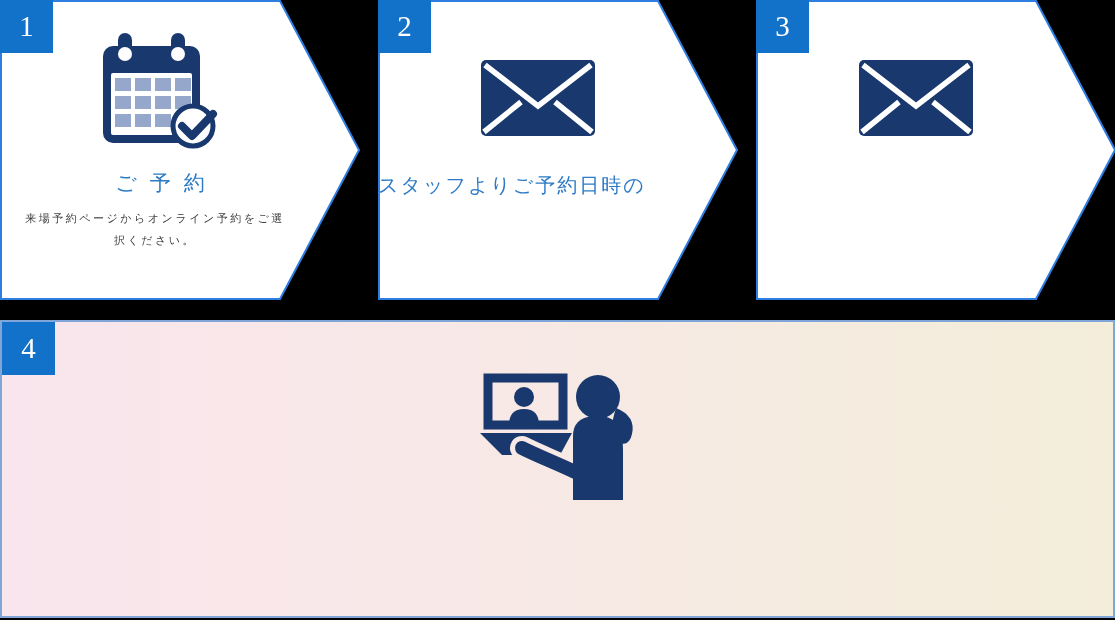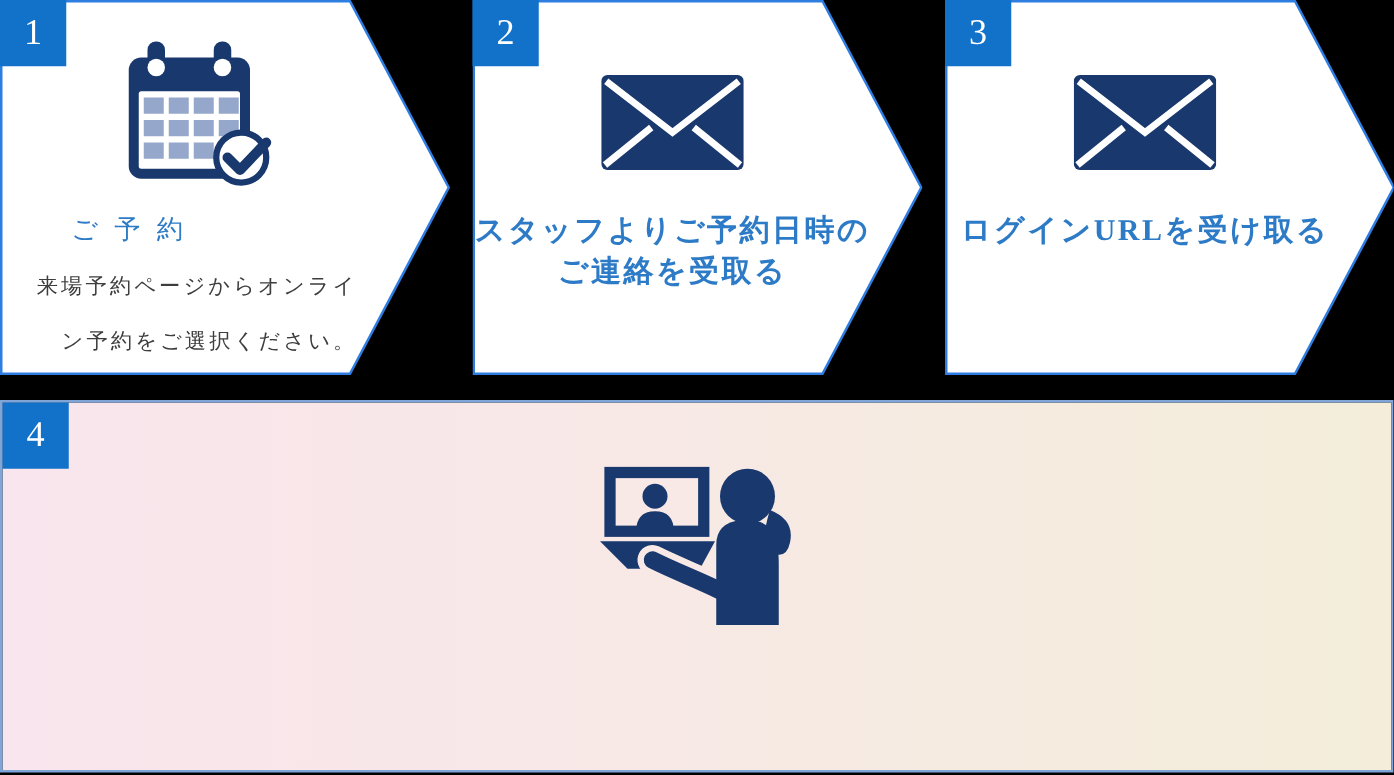--- a/index.html
+++ b/index.html
@@ -10,30 +10,30 @@
   
   .step{position:absolute;top:0;width:360px;height:300px;}
   .step .arrow-bg{position:absolute;left:0;top:0;}
   .badge{
     position:absolute;left:0;top:0;width:53px;height:53px;background:#1271c9;
     display:flex;align-items:center;justify-content:center;z-index:3;
   }
   .badge span{color:#ffffff;font-size:29px;line-height:1;}
   .icon-slot{display:flex;justify-content:center;}
   .step-title{
-    position:absolute;left:0;top:168px;width:320px;text-align:left;
-    color:#2d7bc6;font-size:21px;line-height:30px;letter-spacing:13px;text-indent:13px;padding-left:44px;
+    position:absolute;left:0;top:168px;width:320px;text-align:center;
+    color:#2d7bc6;font-size:21px;line-height:30px;letter-spacing:13px;text-indent:13px;
   }
   .step-desc{
-    position:absolute;left:24px;top:207px;width:262px;text-align:right;
-    color:#3d3d3d;font-size:17px;line-height:44px;letter-spacing:2.5px;
+    position:absolute;left:24px;top:207px;width:262px;text-align:center;
+    color:#3d3d3d;font-size:11px;line-height:22px;letter-spacing:2.5px;
   }
   .step-lines{
-    position:absolute;left:0;top:169px;width:320px;text-align:center;
-    color:#2d7bc6;font-size:24px;line-height:33px;letter-spacing:2px;font-weight:bold;
+    position:absolute;left:0;top:169px;width:320px;
+    color:#2d7bc6;font-size:20px;line-height:33px;letter-spacing:2px;
   }
   .cal-wrap{position:absolute;left:0;top:33px;width:320px;}
   .env-wrap{position:absolute;left:0;top:60px;width:320px;}
   
   .panel4{
     position:absolute;left:0;top:320px;width:1111px;height:294px;
     border:2px solid #80a5d8;
     background:linear-gradient(90deg,#f9e5ed 0%,#f8e8e7 40%,#f5ebe0 70%,#f3edda 100%);
   }
   .panel4 .badge{left:0;top:0;}
@@ -91,41 +91,39 @@
     <div class="env-wrap icon-slot">
       <svg width="114" height="76" viewBox="0 0 114 76">
         <rect x="0" y="0" width="114" height="76" rx="5" fill="#19386d"></rect>
         <path d="M4,5 L57,46 L110,5" fill="none" stroke="#ffffff" stroke-width="5.5"></path>
         <path d="M3,72 L40,42" fill="none" stroke="#ffffff" stroke-width="5.5"></path>
         <path d="M111,72 L74,42" fill="none" stroke="#ffffff" stroke-width="5.5"></path>
       </svg>
     </div>
     <div class="step-lines">
       <div>スタッフよりご予約日時の</div>
-      <div>ご連絡を受取る</div>
     </div>
   </div>
 
   <div class="step" style="left:756px;">
     <svg class="arrow-bg" width="360" height="300" viewBox="0 0 360 300">
       <polygon points="1,1 280,1 359,150 280,299 1,299" fill="#ffffff" stroke="#2e7ee2" stroke-width="2"></polygon>
     </svg>
     <div class="badge">
       <span>3</span>
     </div>
     <div class="env-wrap icon-slot">
       <svg width="114" height="76" viewBox="0 0 114 76">
         <rect x="0" y="0" width="114" height="76" rx="5" fill="#19386d"></rect>
         <path d="M4,5 L57,46 L110,5" fill="none" stroke="#ffffff" stroke-width="5.5"></path>
         <path d="M3,72 L40,42" fill="none" stroke="#ffffff" stroke-width="5.5"></path>
         <path d="M111,72 L74,42" fill="none" stroke="#ffffff" stroke-width="5.5"></path>
       </svg>
     </div>
     <div class="step-lines">
-      <div>ログインURLを受け取る</div>
     </div>
   </div>
 
   <div class="panel4">
     <div class="badge">
       <span>4</span>
     </div>
     <div class="p4-icon">
       <svg width="170" height="140" viewBox="0 0 170 140">
 

